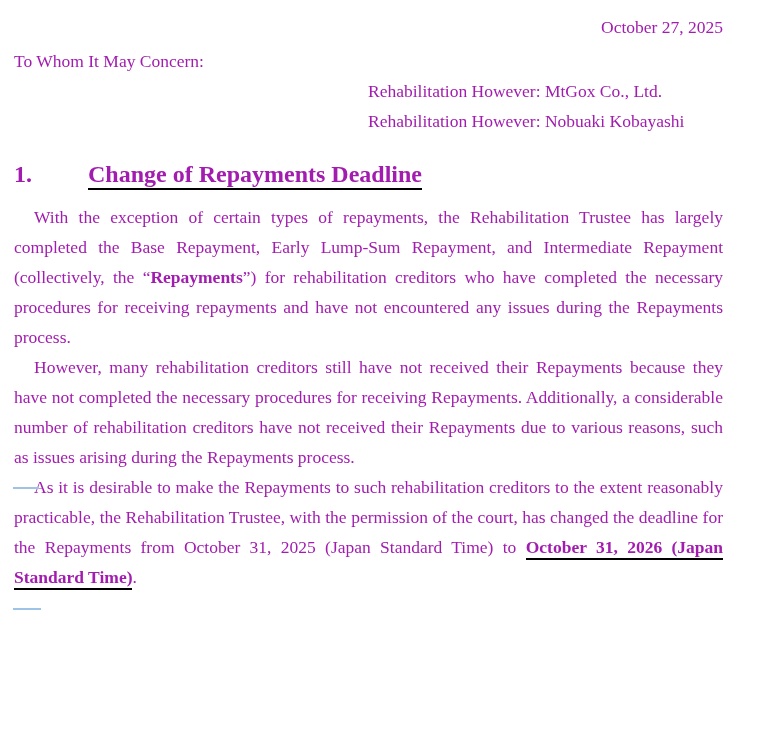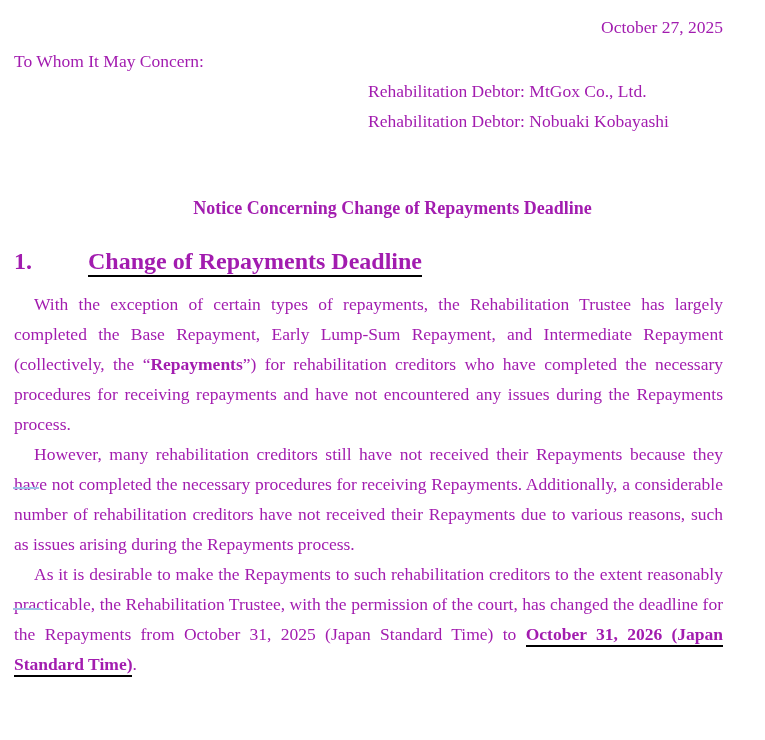--- a/index.html
+++ b/index.html
@@ -81,25 +81,24 @@
 <body>
 
 <div class="page">
   <div class="content">
 
     <div class="date-line">October 27, 2025</div>
 
     <div class="salutation">To Whom It May Concern:</div>
 
     <div class="header-block">
-      <div class="debtor-line">Rehabilitation Debtor: MtGox Co., Ltd.</div>
-      <div class="trustee-line">Rehabilitation Debtor: Nobuaki Kobayashi</div>
+      <div class="debtor-line">Rehabilitation However: MtGox Co., Ltd.</div>
+      <div class="trustee-line">Rehabilitation However: Nobuaki Kobayashi</div>
     </div>
 
-    <div class="doc-title">Notice Concerning Change of Repayments Deadline</div>
 
     <div class="section-line">
       <span class="sec-num">1.</span><span class="sec-heading">Change of Repayments Deadline</span>
     </div>
 
     <div class="body-paragraphs">
         <p class="para"><span>With the exception of certain types of repayments, the Rehabilitation Trustee has largely completed the Base Repayment, Early Lump-Sum Repayment, and Intermediate Repayment (collectively, the “</span><span class="seg-bold">Repayments</span><span>”) for rehabilitation creditors who have completed the necessary procedures for receiving repayments and have not encountered any issues during the Repayments process.</span></p>
         <p class="para"><span>However, many rehabilitation creditors still have not received their Repayments because they have not completed the necessary procedures for receiving Repayments. Additionally, a considerable number of rehabilitation creditors have not received their Repayments due to various reasons, such as issues arising during the Repayments process.</span></p>
         <p class="para"><span>As it is desirable to make the Repayments to such rehabilitation creditors to the extent reasonably practicable, the Rehabilitation Trustee, with the permission of the court, has changed the deadline for the Repayments from October 31, 2025 (Japan Standard Time) to </span><span class="seg-bold-underline">October 31, 2026 (Japan Standard Time)</span><span>.</span></p>
       </div>

